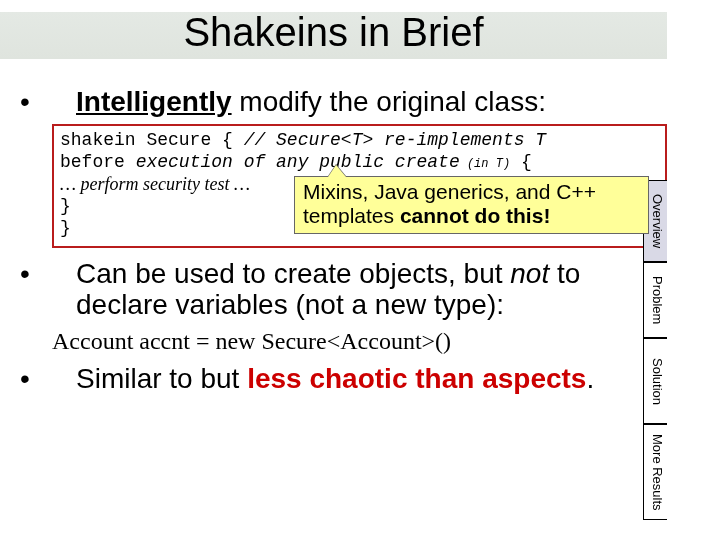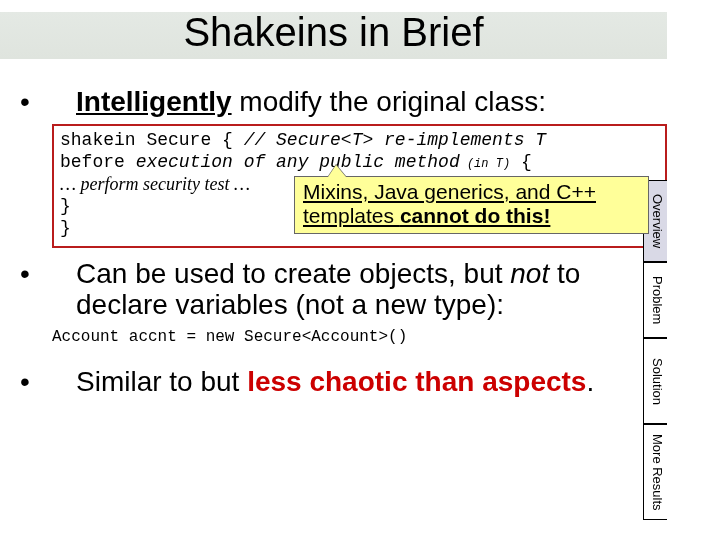--- a/index.html
+++ b/index.html
@@ -10,23 +10,23 @@
   .content { position:absolute; top:86px; left:20px; right:32px; }
   .bullet { font-size:28px; color:#000; margin-bottom:6px; display:flex; }
   .bullet .dot { width:24px; flex:0 0 24px; }
   .bullet .txt { flex:1; line-height:1.12;margin-left:32px; }
   .bullet .u { text-decoration: underline; }
   .codebox { margin:6px 0 10px 32px; width:615px; border:2px solid #b91c1c; padding:4px 6px 6px 6px; position:relative; font-family: "Courier New", Courier, monospace; font-size:18px; line-height:1.22; }
   .code-it { font-style: italic; }
   .ellips { font-style: italic; font-family: "Times New Roman", Times, serif; }
   .callout-wrap { position:absolute; left:240px; top:50px; }
   .speech-tail { position:absolute; left:34px; top:-11px; width:0; height:0; border-left:8px solid transparent; border-right:10px solid transparent; border-bottom:12px solid #ffff99; filter: drop-shadow(0 -1px 0 #666); z-index:2;}
-  .callout { position:relative; width:355px; background:#ffff99; border:1px solid #666; padding:3px 8px 5px 8px; font-family: Arial, sans-serif; font-size:21px; line-height:1.15; z-index:1;text-decoration:underline;}
+  .callout { position:relative; width:355px; background:#ffff99; border:1px solid #666; padding:3px 8px 5px 8px; font-family: Arial, sans-serif; font-size:21px; line-height:1.15; z-index:1;}
   .section-mid { margin-top:4px; }
-  .mono-line { margin:8px 0 20px 32px; font-family: Liberation Mono, monospace; font-size:16px; }
+  .mono-line { margin:8px 0 8px 32px; font-family: Liberation Serif, serif; font-size:24px; }
   .red { color:#cc0000;font-weight:bold; }
   .tabs { position:absolute; right:0; top:180px; height:360px; width:24px; display:flex; flex-direction:column; }
   .tab { writing-mode: vertical-rl; text-orientation: mixed; font-size:13px; text-align:center; padding:6px 2px; border:1px solid #000; border-right:none; }
   .tab-active { background:#d9d9e6; }
   .tab-ov { flex:0 0 82px; }
   .tab-pr { flex:0 0 76px; }
   .tab-so { flex:0 0 86px; }
   .tab-mr { flex:0 0 96px; }
 </style>
 </head>
@@ -40,21 +40,21 @@
 
     <div class="bullet">
       <div class="dot">•</div>
       <div class="txt">
         <b><span class="u">Intelligently</span></b><span> modify the original class:</span>
       </div>
     </div>
 
     <div class="codebox">
       <div><span>shakein Secure { </span><span class="code-it">// Secure&lt;T&gt; re-implements T</span></div>
-      <div><span>  before </span><span class="code-it">execution of any public method</span><span class="code-it" style="font-size:12px"> (in T)</span><span> {</span></div>
+      <div><span>  before </span><span class="code-it">execution of any public create</span><span class="code-it" style="font-size:12px"> (in T)</span><span> {</span></div>
       <div class="ellips" style="font-size:18px">    … perform security test …</div>
       <div>  }</div>
       <div>}</div>
 
       <div class="callout-wrap">
         <div class="speech-tail"></div>
         <div class="callout">
           <span>Mixins, Java generics, and C++</span><br>
           <span>templates </span><b>cannot do this!</b>
         </div>

